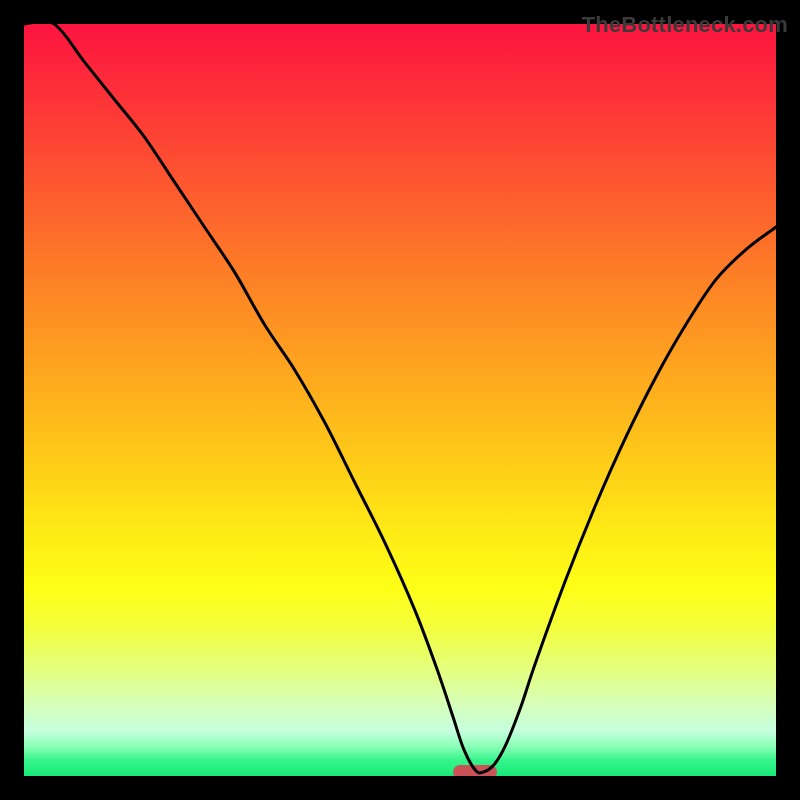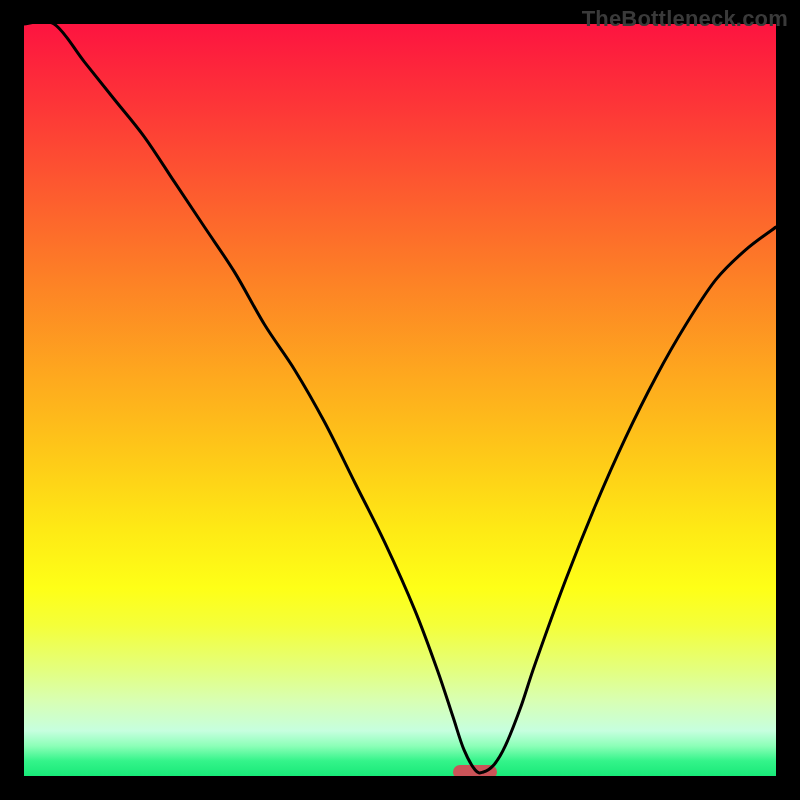--- a/index.html
+++ b/index.html
@@ -12,21 +12,21 @@
     font-family: Arial, Helvetica, sans-serif;
   }
   .frame {
     position: absolute;
     top: 0; left: 0;
     width: 800px; height: 800px;
     background: #000;
   }
   .watermark {
     position: absolute;
-    top: 6px;
+    top: 12px;
     right: 12px;
     color: #3a3a3a;
     font-size: 22px;
     font-weight: 600;
     letter-spacing: 0.2px;
     z-index: 5;
   }
   .plot {
     position: absolute;
     top: 24px;

